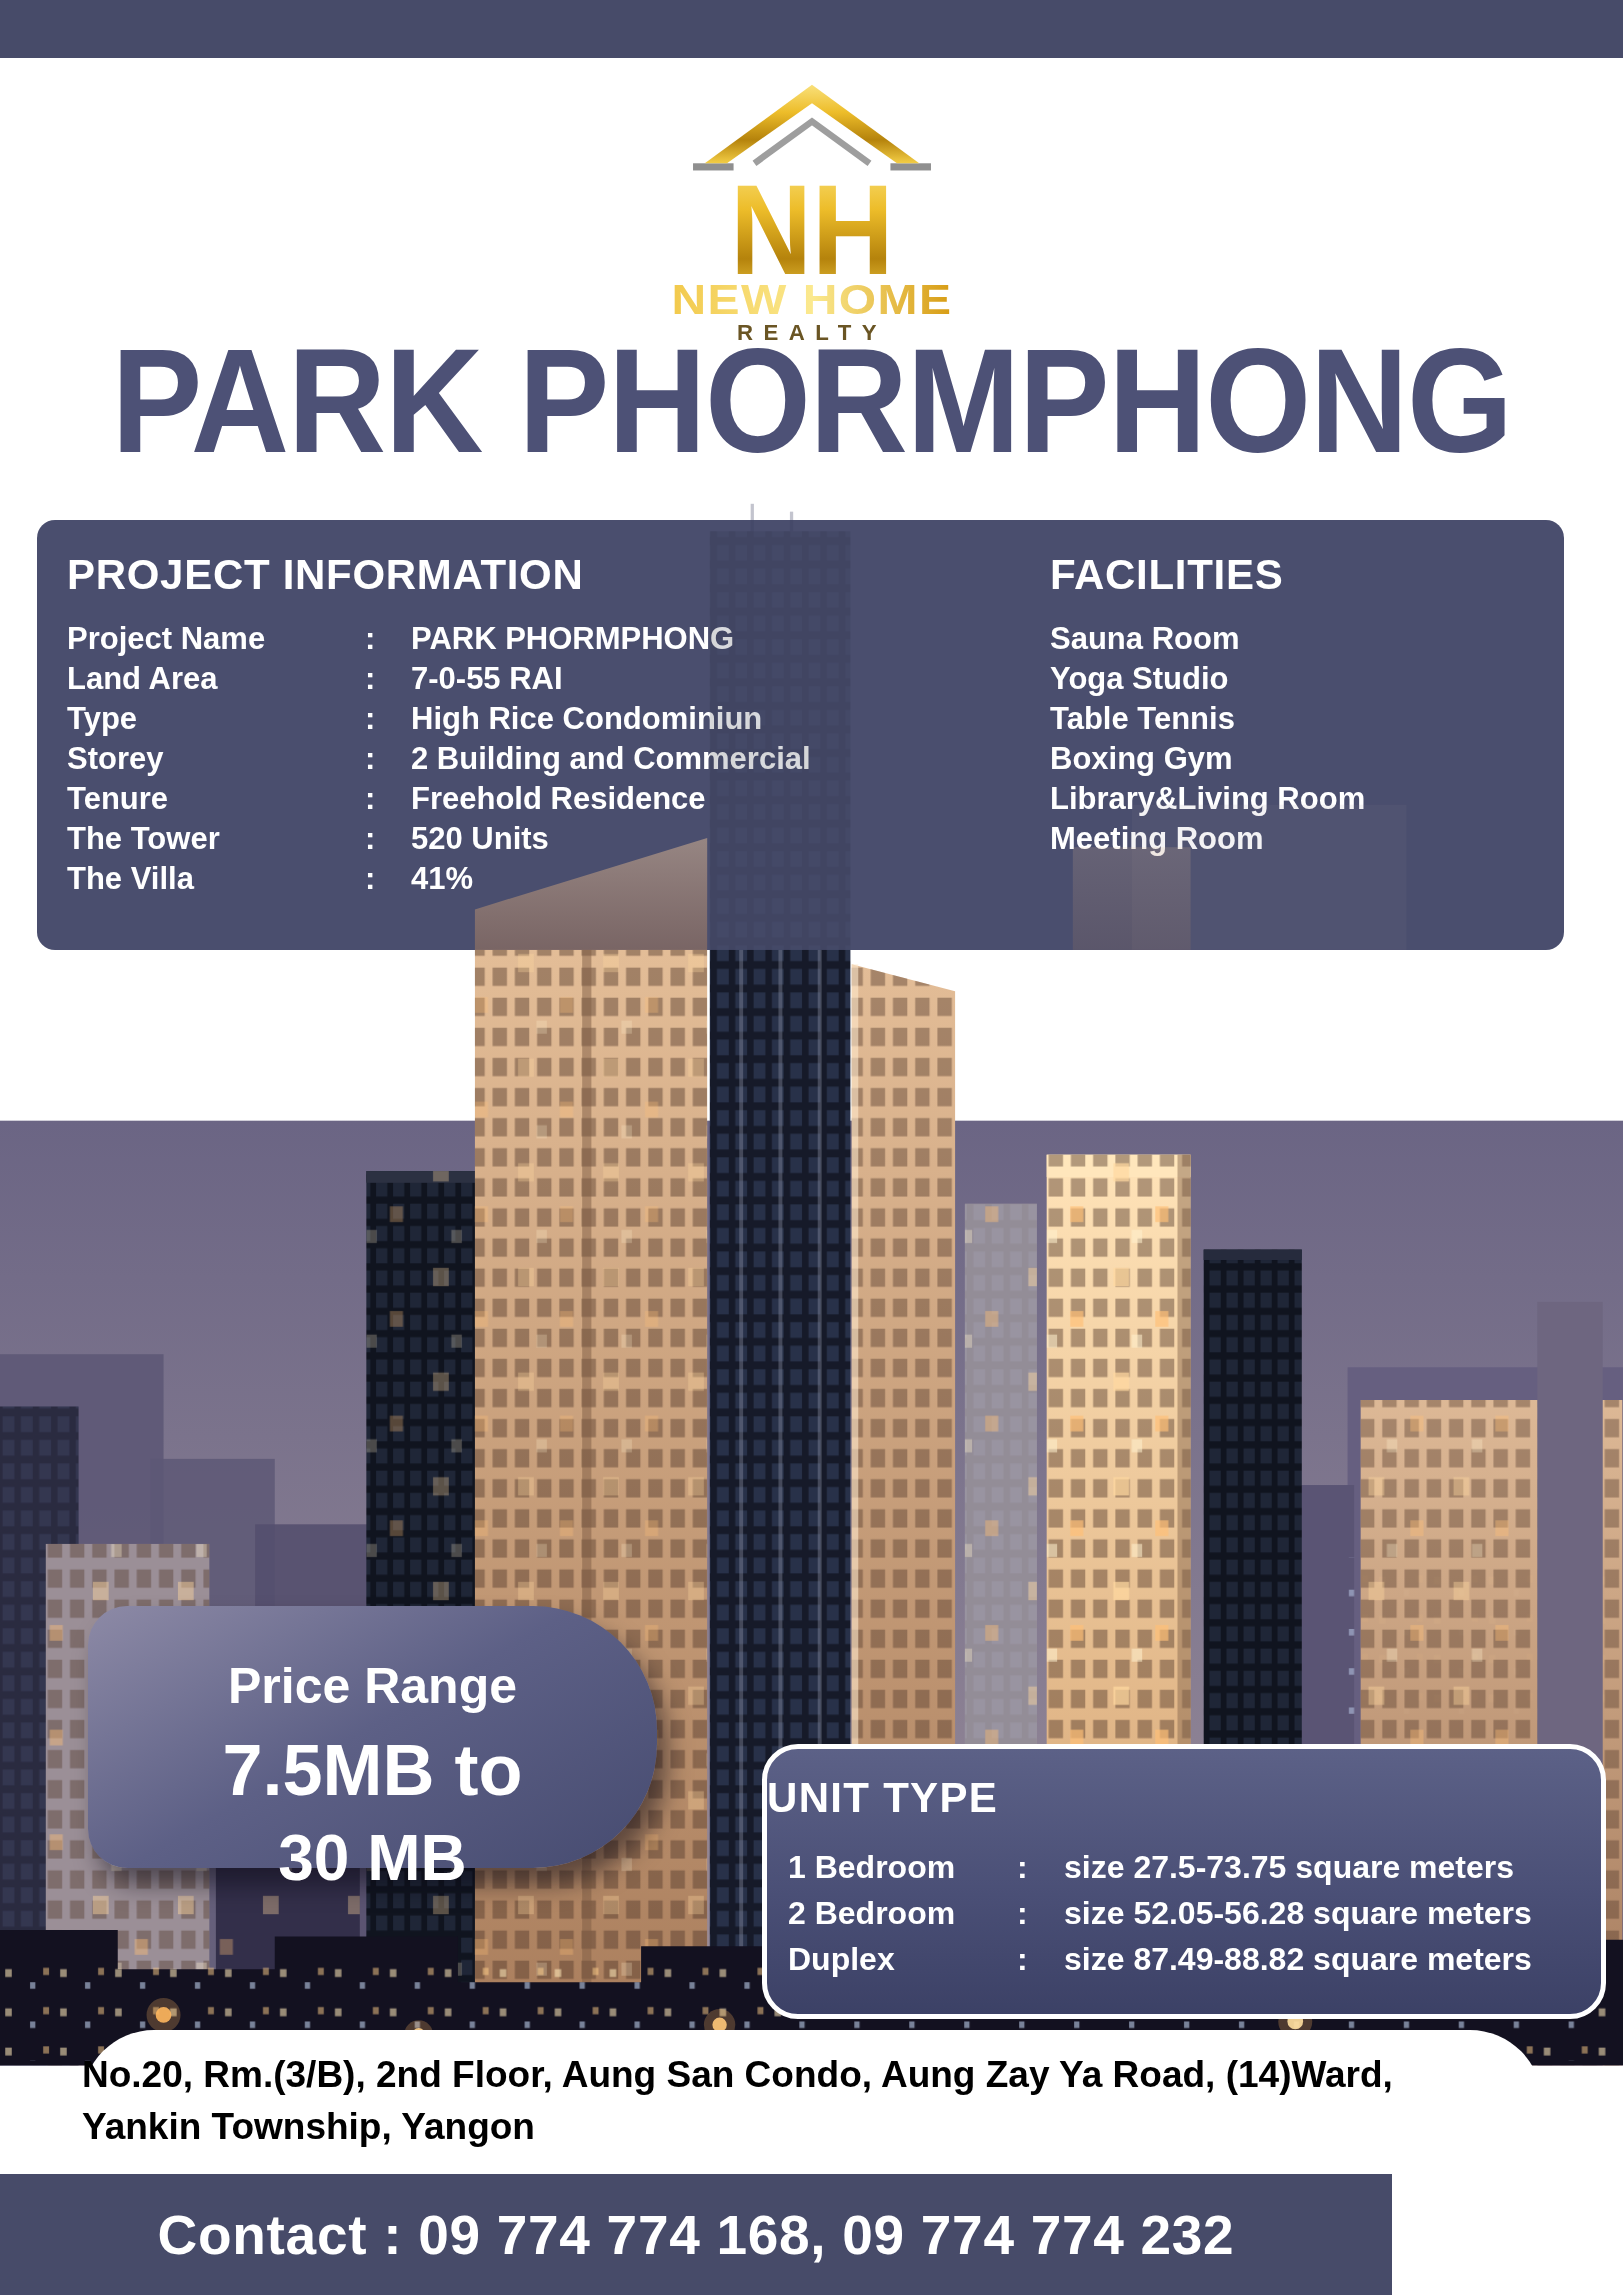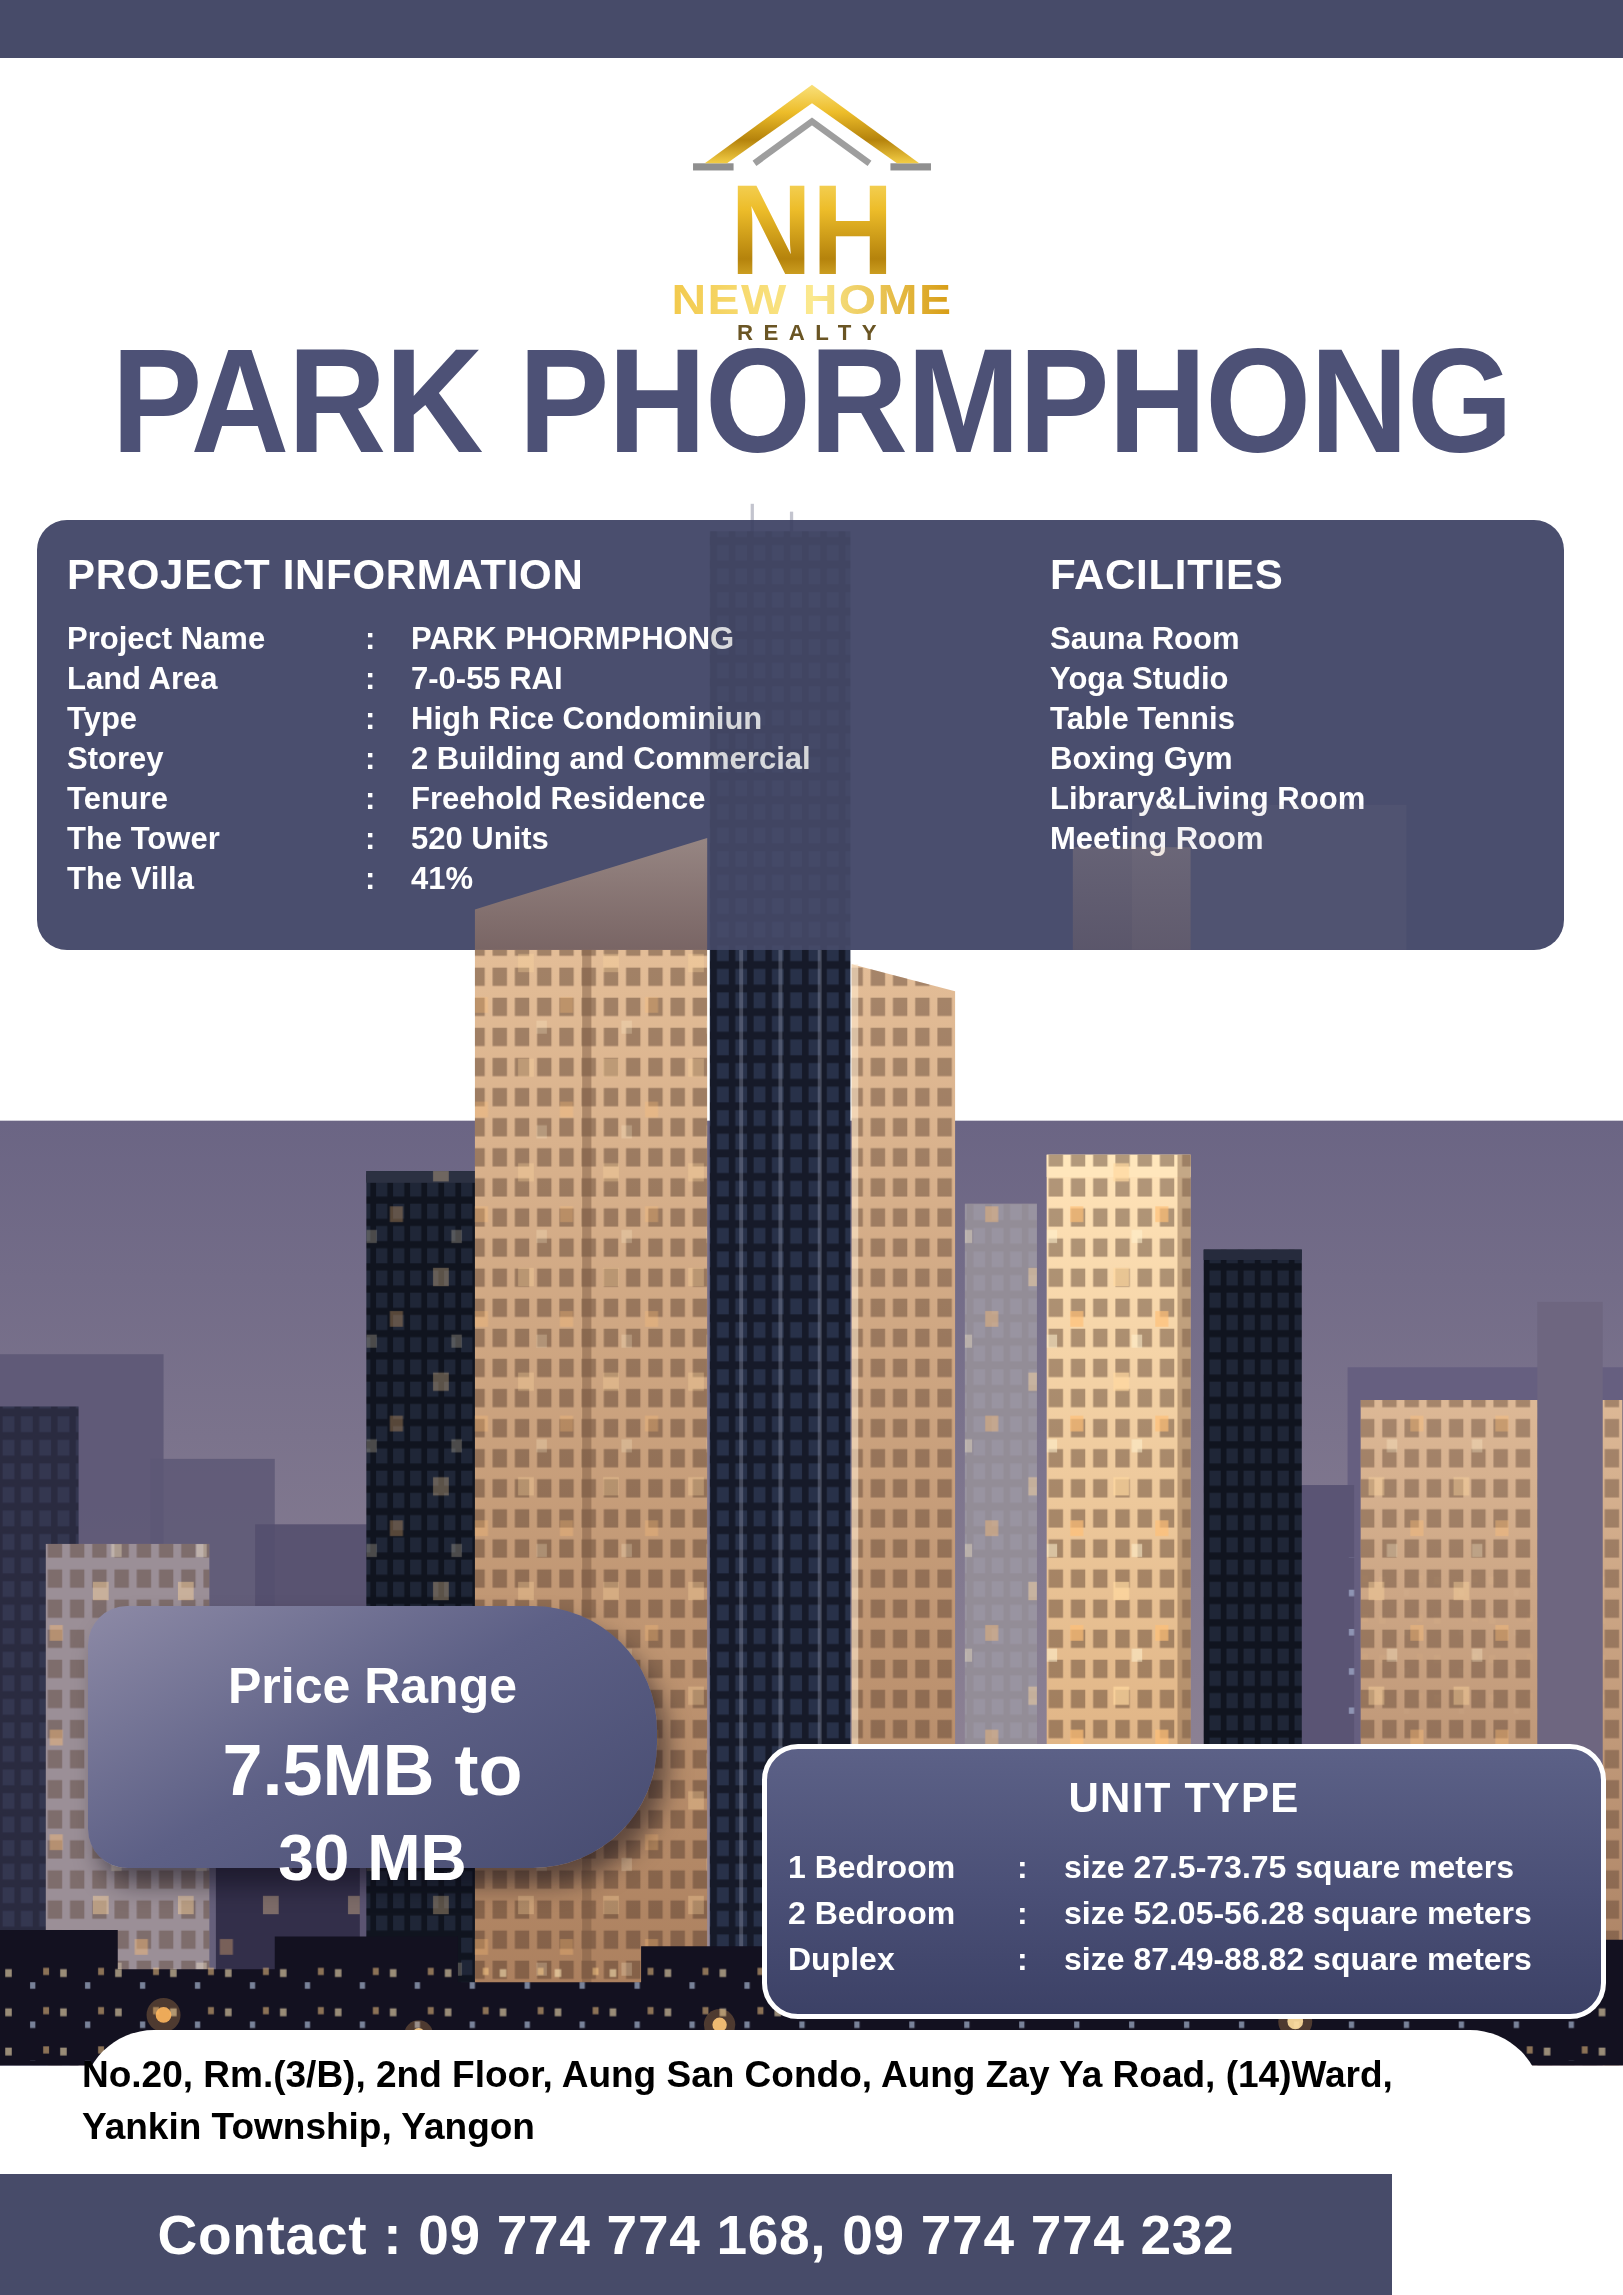--- a/index.html
+++ b/index.html
@@ -17,21 +17,21 @@
   .logo{position:absolute;left:50%;top:77px;transform:translateX(-50%);z-index:2;text-align:center;}
   
   .main-title{
     position:absolute;left:0;top:332px;width:1623px;text-align:center;z-index:2;
     color:#4d5176;font-weight:700;font-size:131px;letter-spacing:-1.3px;line-height:121px;
     transform:scale(1.04,1.13);transform-origin:center top;white-space:nowrap;
   }
   
   .info-panel{
     position:absolute;left:37px;top:520px;width:1527px;height:430px;z-index:2;
-    background:#4a4e6e;border-radius:30px;color:#ffffff;
+    background:#4a4e6e;border-radius:18px;color:#ffffff;
   }
   .pi-col{position:absolute;left:30px;top:31px;width:916px;}
   .fac-col{position:absolute;left:1013px;top:31px;width:497px;}
   .panel-heading{font-size:42px;font-weight:700;letter-spacing:0.7px;color:#ffffff;}
   .pi-rows{margin-top:19.6px;}
   .pi-row{display:grid;grid-template-columns:298px 46px 1fr;font-size:31px;font-weight:700;line-height:40px;}
   .fac-list{margin-top:19.6px;}
   .fac-item{font-size:31px;font-weight:700;line-height:40px;}
   .colon{text-align:left;}
   
@@ -46,21 +46,21 @@
   }
   .price-title{margin-top:51px;font-size:50px;font-weight:700;}
   .price-line1{margin-top:14.4px;font-size:72px;font-weight:700;}
   .price-line2{margin-top:9.2px;font-size:64px;font-weight:700;}
   
   .unit-panel{
     position:absolute;left:762px;top:1744px;width:844px;height:275px;z-index:4;box-sizing:border-box;
     background:linear-gradient(180deg,#5c6187 0%,#4a4f76 55%,#3c4166 100%);
     border:5.2px solid #ffffff;border-radius:36px;color:#ffffff;
   }
-  .unit-heading{margin-top:25px;text-align:center;font-size:42px;font-weight:700;letter-spacing:1.3px;}
+  .unit-heading{margin-top:25px;text-align:left;font-size:42px;font-weight:700;letter-spacing:1.3px;}
   .unit-rows{margin-top:22px;padding:0 39px 0 21px;}
   .unit-row{display:grid;grid-template-columns:229px 47px 1fr;font-size:32px;font-weight:700;line-height:46px;}
   
   .address-box{
     position:absolute;left:82px;top:2030px;width:1460px;height:144px;z-index:5;
     background:#ffffff;border-radius:72px 72px 0 0;text-align:left;color:#000000;
   }
   .addr-line1{margin-top:23.6px;font-size:37px;font-weight:700;}
   .addr-line2{margin-top:10.5px;font-size:37px;font-weight:700;}
 </style>

